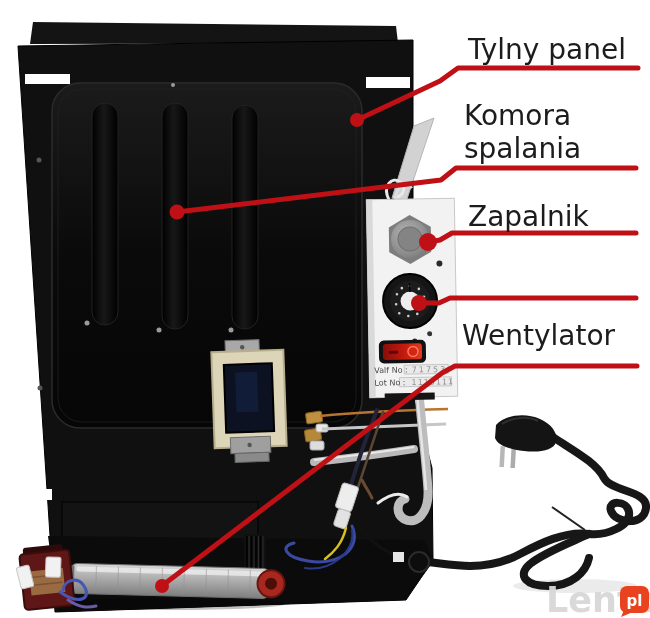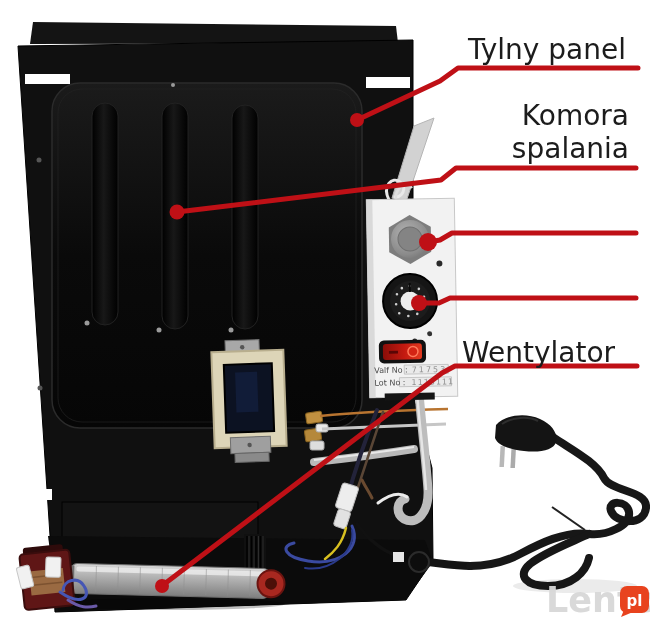--- a/index.html
+++ b/index.html
@@ -1,19 +1,19 @@
 <!DOCTYPE html>
 <html><head>
 <meta charset="utf-8">
 <style>
   html,body{margin:0;padding:0;background:#fff;}
   .stage{position:relative;width:650px;height:618px;background:#ffffff;overflow:hidden;
          font-family:"DejaVu Sans","Liberation Sans",sans-serif;}
   .photo{position:absolute;left:0;top:0;}
-  .lbl{position:absolute;color:#1c1c1c;font-size:28px;line-height:1.18;white-space:nowrap;text-align:right;}
+  .lbl{position:absolute;color:#1c1c1c;font-size:28px;line-height:1.18;white-space:nowrap;}
   .lbl.wrap{white-space:normal;width:165px;}
 </style>
 </head>
 <body>
 
 <div class="stage">
 
   <svg class="photo" width="650" height="618" viewBox="0 0 650 618">
     <defs>
       <linearGradient id="gChamber" x1="0" y1="0" x2="0" y2="1">
@@ -268,15 +268,16 @@
       <g>
         <rect x="620" y="586" width="29" height="27" rx="7" fill="#e8431e"></rect>
         <path d="M624,610 L621,617 L633,612 Z" fill="#e8431e"></path>
         <text x="634.5" y="606" font-size="15" font-weight="bold" fill="#ffffff" text-anchor="middle">pl</text>
       </g>
     </g>
   </svg>
 
   <div class="lbl" style="left:468px;top:33px">Tylny panel</div>
   <div class="lbl wrap" style="left:464px;top:99px">Komora spalania</div>
-  <div class="lbl" style="left:462px;top:336px">Wentylator</div>
+  <div class="lbl" style="left:468px;top:200px">Zapalnik</div>
+  <div class="lbl" style="left:462px;top:319px">Wentylator</div>
 
 </div>
 
 </body></html>

